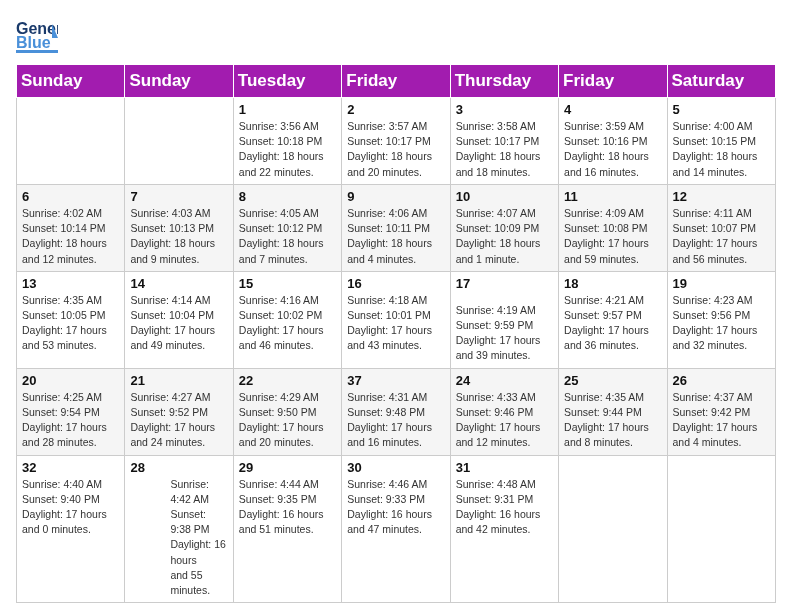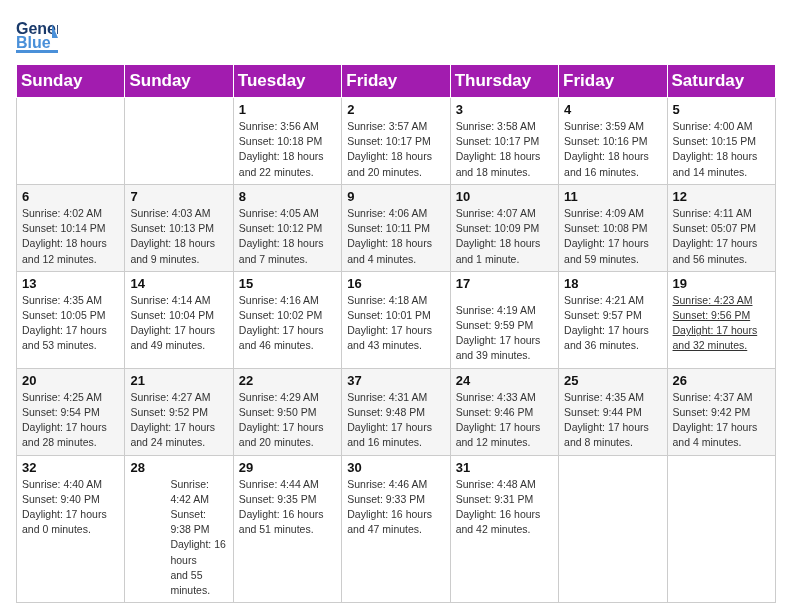--- a/index.html
+++ b/index.html
@@ -190,21 +190,21 @@
         <td>
           <span class="day-number">11</span>
           <div class="day-info" style="white-space: pre-line;">Sunrise: 4:09 AM
 Sunset: 10:08 PM
 Daylight: 17 hours
 and 59 minutes.</div>
         </td>
         <td>
           <span class="day-number">12</span>
           <div class="day-info" style="white-space: pre-line;">Sunrise: 4:11 AM
-Sunset: 05:07 PM
+Sunset: 10:07 PM
 Daylight: 17 hours
 and 56 minutes.</div>
         </td>
       </tr>
       <tr>
         <td>
           <span class="day-number">13</span>
           <div class="day-info" style="white-space: pre-line;">Sunrise: 4:35 AM
 Sunset: 10:05 PM
 Daylight: 17 hours
@@ -240,21 +240,21 @@
         </td>
         <td>
           <span class="day-number">18</span>
           <div class="day-info" style="white-space: pre-line;">Sunrise: 4:21 AM
 Sunset: 9:57 PM
 Daylight: 17 hours
 and 36 minutes.</div>
         </td>
         <td>
           <span class="day-number">19</span>
-          <div class="day-info" style="white-space: pre-line; text-decoration: underline;">Sunrise: 4:23 AM
+          <div class="day-info" style="white-space: pre-line;">Sunrise: 4:23 AM
 Sunset: 9:56 PM
 Daylight: 17 hours
 and 32 minutes.</div>
         </td>
       </tr>
       <tr>
         <td>
           <span class="day-number">20</span>
           <div class="day-info" style="white-space: pre-line;">Sunrise: 4:25 AM
 Sunset: 9:54 PM

